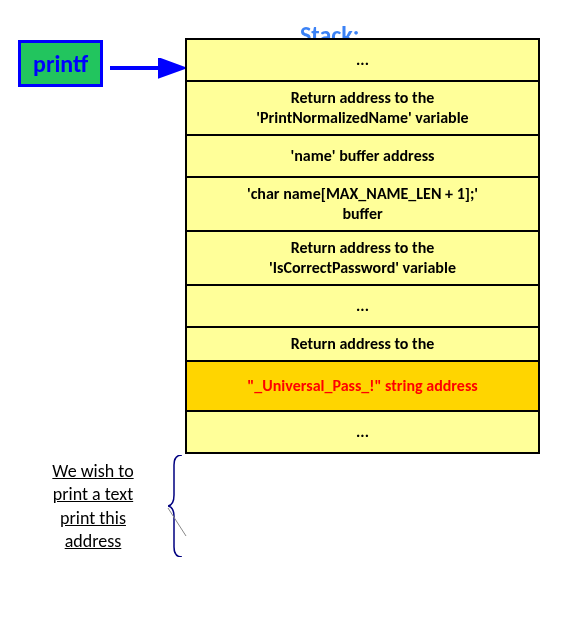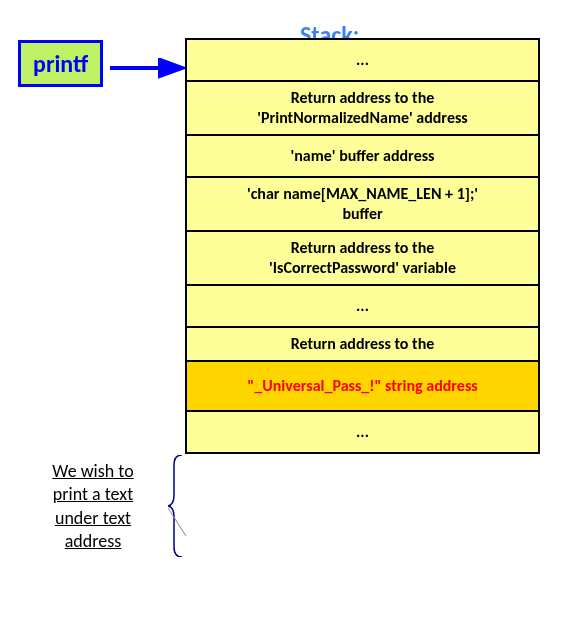--- a/index.html
+++ b/index.html
@@ -18,21 +18,21 @@
     font-weight: bold;
     color: #3b82f6;
     margin-top: 12px;
   }
   .printf-box {
     position: absolute;
     top: 40px;
     left: 18px;
     border: 3px solid #0000ff;
     padding: 6px 12px;
-    background: #bef264;
+    background: #22c55e;
   }
   .printf-text {
     color: #0000ff;
     font-weight: bold;
     font-size: 24px;
   }
   .arrow {
     position: absolute;
     top: 58px;
     left: 110px;
@@ -112,21 +112,21 @@
 
 <svg class="arrow" width="80" height="28">
   <line x1="0" y1="10" x2="52" y2="10" class="arrow-line"></line>
   <polygon points="50,2 72,10 50,18" class="arrow-line"></polygon>
 </svg>
 
 <div class="stack-container">
   <div class="stack-row small-pad">...</div>
   <div class="stack-row">
     <span>Return address to the</span><br>
-    <span>'PrintNormalizedName' address</span>
+    <span>'PrintNormalizedName' variable</span>
   </div>
   <div class="stack-row small-pad">'name' buffer address</div>
   <div class="stack-row">
     <span>'char name[MAX_NAME_LEN + 1];'</span><br>
     <span>buffer</span>
   </div>
   <div class="stack-row">
     <span>Return address to the</span><br>
     <span>'IsCorrectPassword' variable</span>
   </div>
@@ -134,21 +134,21 @@
   <div class="stack-row">
     <span>Return address to the</span><br>
   </div>
   <div class="stack-row highlight">"_Universal_Pass_!" string address</div>
   <div class="stack-row small-pad">...</div>
 </div>
 
 <div class="annotation">
   <span>We wish to</span><br>
   <span>print a text</span><br>
-  <span>under text</span><br>
+  <span>print this</span><br>
   <span>address</span>
 </div>
 
 <svg class="bracket" width="18" height="102">
   <path d="M 14 0 Q 6 0 6 10 L 6 40 Q 6 50 0 51 Q 6 52 6 62 L 6 92 Q 6 102 14 102"></path>
 </svg>
 
 <svg class="leader" width="90" height="40">
   <line x1="68" y1="0" x2="86" y2="28"></line>
 </svg>

